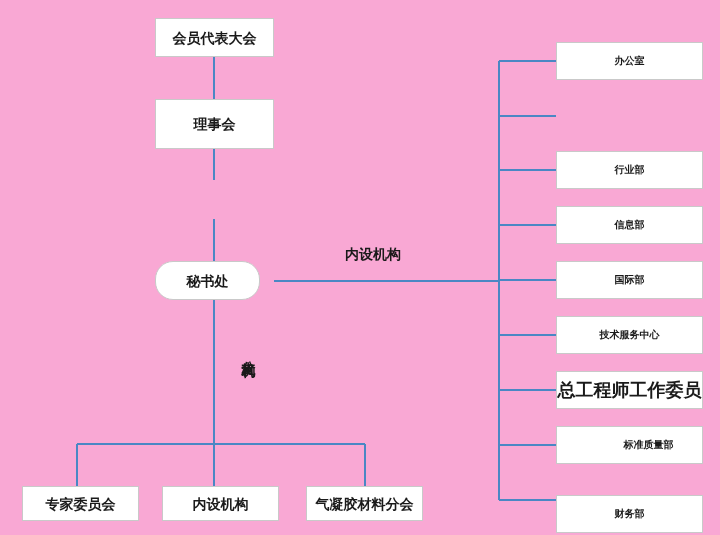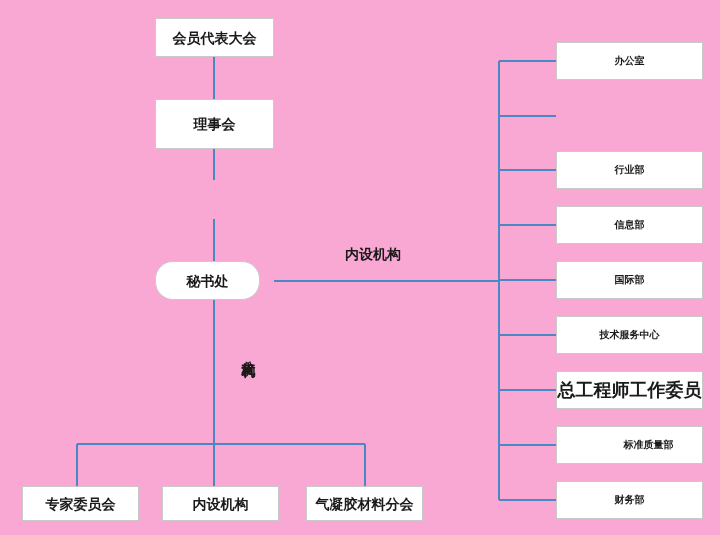--- a/index.html
+++ b/index.html
@@ -115,21 +115,21 @@
   </div>
   <div class="node-box dept" style="left:556px; top:316px; width:147px; height:38px;">
     <span>技术服务中心</span>
   </div>
   <div class="node-box dept narrow" style="left:556px; top:371px; width:147px; height:38px;">
     <span>总工程师工作委员</span>
   </div>
   <div class="node-box dept" style="left:556px; top:426px; width:147px; height:38px;padding-left:38px;">
     <span>标准质量部</span>
   </div>
-  <div class="node-box dept" style="left:556px; top:481px; width:147px; height:38px;">
+  <div class="node-box dept" style="left:556px; top:495px; width:147px; height:38px;">
     <span>财务部</span>
   </div>
 
   <div class="node-box branch" style="left:22px; top:486px; width:117px; height:35px;">
     <span>专家委员会</span>
   </div>
   <div class="node-box branch" style="left:162px; top:486px; width:117px; height:35px;">
     <span>内设机构</span>
   </div>
   <div class="node-box branch narrow" style="left:306px; top:486px; width:117px; height:35px;">

